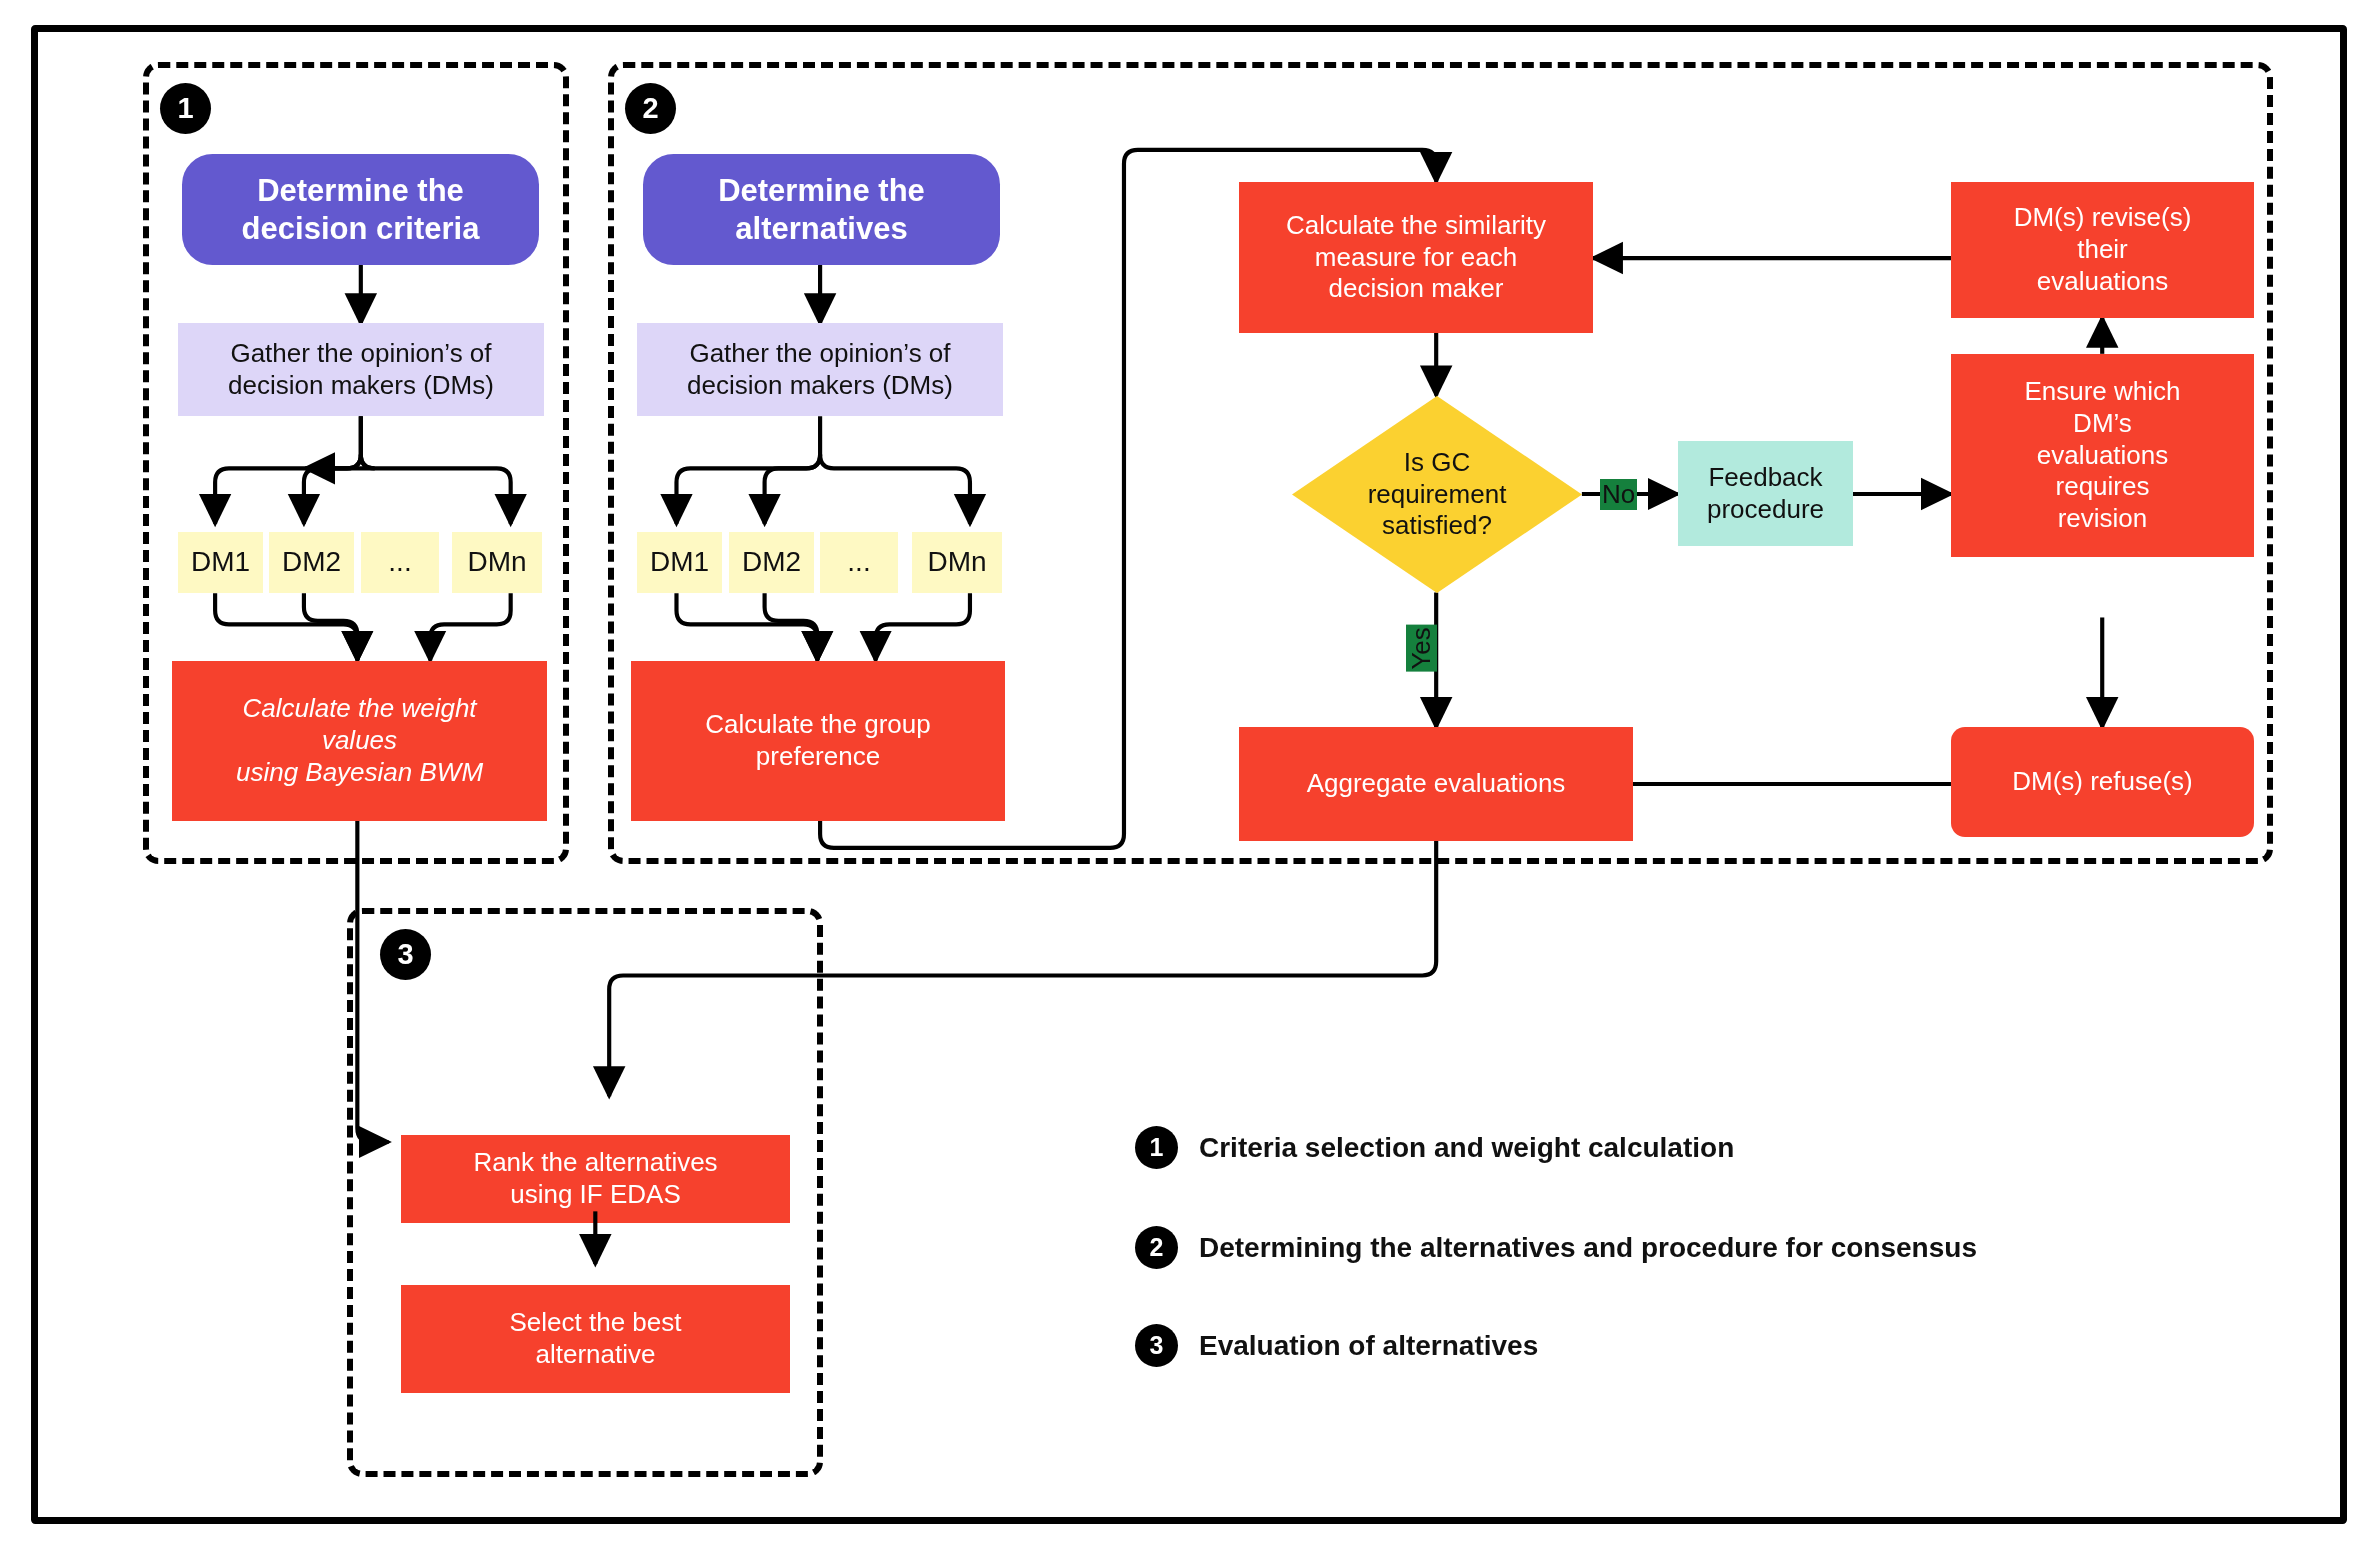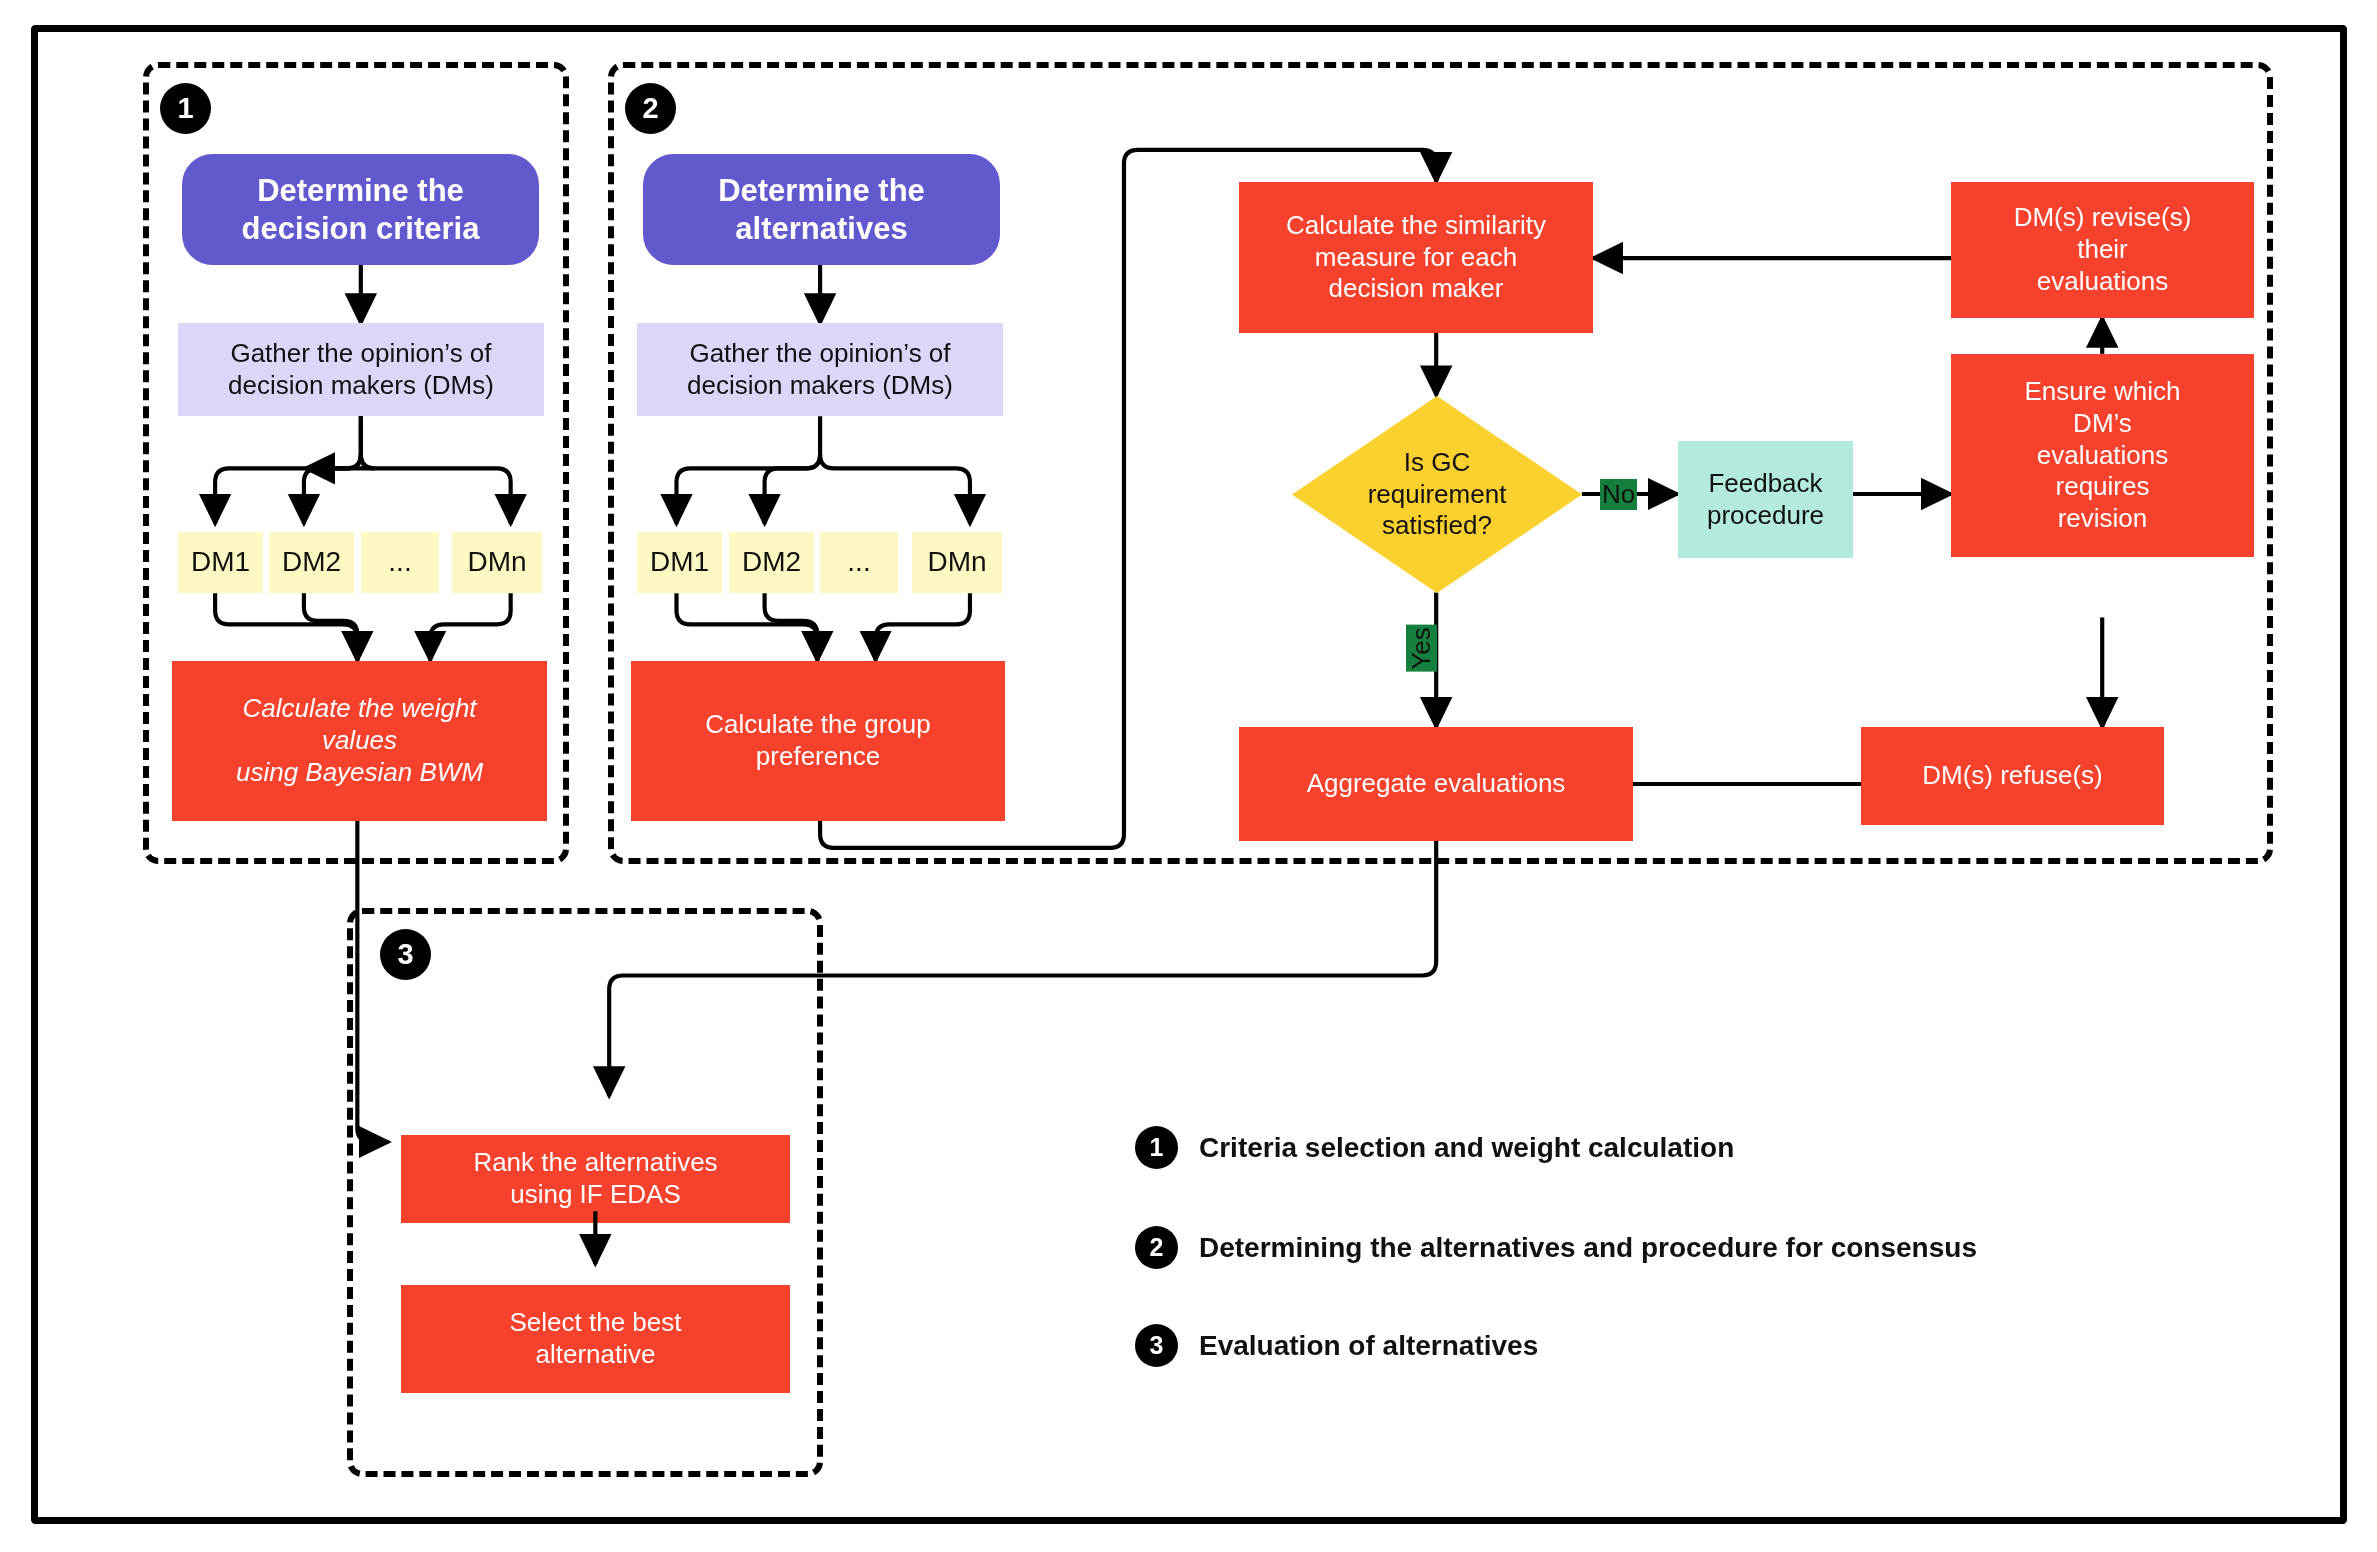--- a/index.html
+++ b/index.html
@@ -153,38 +153,38 @@
   <div class="diamond" style="left:1292px;top:396px;width:290px;height:197px;">
     <div class="dshape"></div>
     <div class="dtxt" style="white-space:pre-line">Is GC
 requirement
 satisfied?</div>
   </div>
 
   <div class="elabel" style="left:1600px;top:479px;">No</div>
   <div class="elabel vert" style="left:1406px;top:625px;">Yes</div>
 
-  <div class="node teal" style="left:1678px;top:441px;width:175px;height:117px;">
+  <div class="node teal" style="left:1678px;top:441px;width:175px;height:105px;">
     <span style="white-space:pre-line">Feedback
 procedure</span>
   </div>
 
   <div class="node red" style="left:1951px;top:182px;width:303px;height:136px;">
     <span style="white-space:pre-line">DM(s) revise(s)
 their
 evaluations</span>
   </div>
   <div class="node red" style="left:1951px;top:354px;width:303px;height:203px;">
     <span style="white-space:pre-line">Ensure which
 DM’s
 evaluations
 requires
 revision</span>
   </div>
-  <div class="node red" style="left:1861px;top:727px;width:303px;height:98px;">
+  <div class="node red" style="left:1951px;top:727px;width:303px;height:110px;border-radius:14px;">
     <span style="white-space:pre-line">DM(s) refuse(s)</span>
   </div>
   <div class="node red" style="left:1239px;top:727px;width:394px;height:114px;">
     <span style="white-space:pre-line">Aggregate evaluations</span>
   </div>
 
   <div class="node red" style="left:401px;top:1096px;width:389px;height:88px;margin-top:39px;">
     <span style="white-space:pre-line">Rank the alternatives
 using IF EDAS</span>
   </div>

